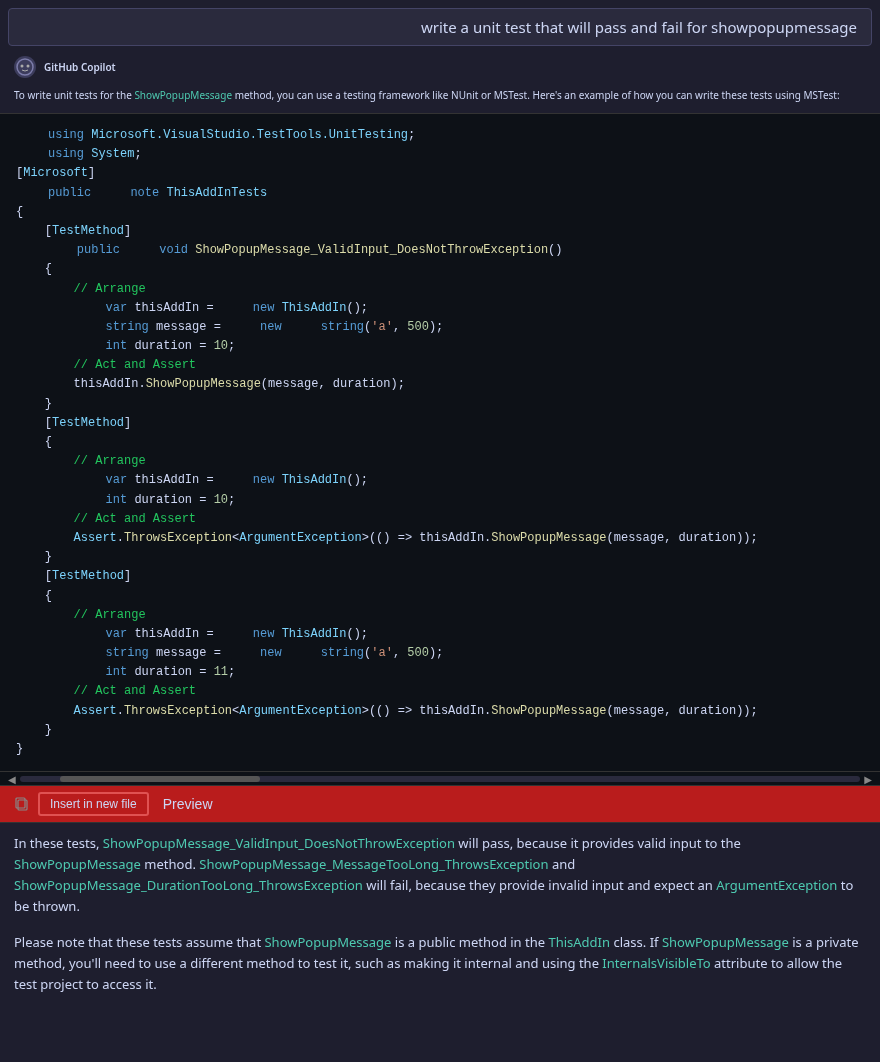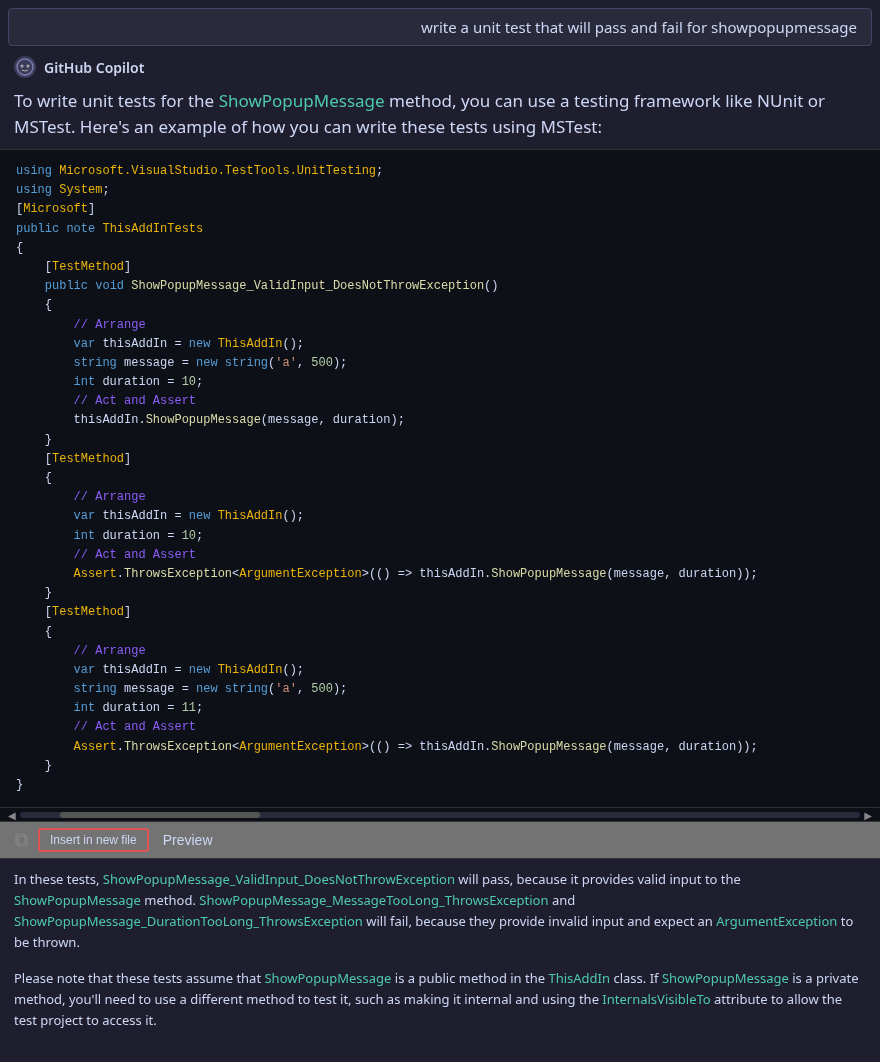--- a/index.html
+++ b/index.html
@@ -28,39 +28,39 @@
     .copilot-panel {
       background: #1e1e2e;
       padding: 0;
     }
 
     .copilot-header {
       display: flex;
       align-items: center;
       gap: 8px;
       padding: 10px 14px 6px 14px;
-      font-size: 14px;
+      font-size: 10px;
       font-weight: 600;
       color: #cdd6f4;
     }
 
     .copilot-icon {
       width: 22px;
       height: 22px;
       background: #3c3c5c;
       border-radius: 50%;
       display: flex;
       align-items: center;
       justify-content: center;
       font-size: 13px;
     }
 
     .copilot-intro {
       padding: 4px 23px 10px 14px;
-      font-size: 17px;
+      font-size: 10px;
       color: #cdd6f4;
       line-height: 1.5;
     }
 
     .copilot-intro a {
       color: #4ec9b0;
       text-decoration: none;
     }
 
     
@@ -76,25 +76,25 @@
       border-top: 1px solid #333;
       border-bottom: 1px solid #333;
     }
 
     .code-line {
       white-space: pre;
       display: block;
     }
 
     
-    .kw { color: #569cd6; }      
-    .ns { color: #eab308; }       
+    .kw { color: #569cd6; margin-left: 32px; }      
+    .ns { color: #7dd3fc; }       
     .str { color: #ce9178; }      
     .num { color: #b5cea8; }      
-    .cmt { color: #8b5cf6; }      
+    .cmt { color: #22c55e; }      
     .attr { color: #dcdcaa; }
     .plain { color: #cdd6f4; }
 
     
     .scrollbar-area {
       background: #0d1117;
       height: 14px;
       border-bottom: 1px solid #333;
       display: flex;
       align-items: center;
@@ -121,21 +121,21 @@
       padding: 0 4px;
       cursor: pointer;
     }
 
     
     .action-bar {
       display: flex;
       align-items: center;
       gap: 4px;
       padding: 6px 10px;
-      background: #737373;
+      background: #b91c1c;
       border-bottom: 1px solid #333;
     }
 
     .copy-btn {
       background: none;
       border: none;
       color: #888;
       cursor: pointer;
       padding: 2px 4px;
       font-size: 13px;

